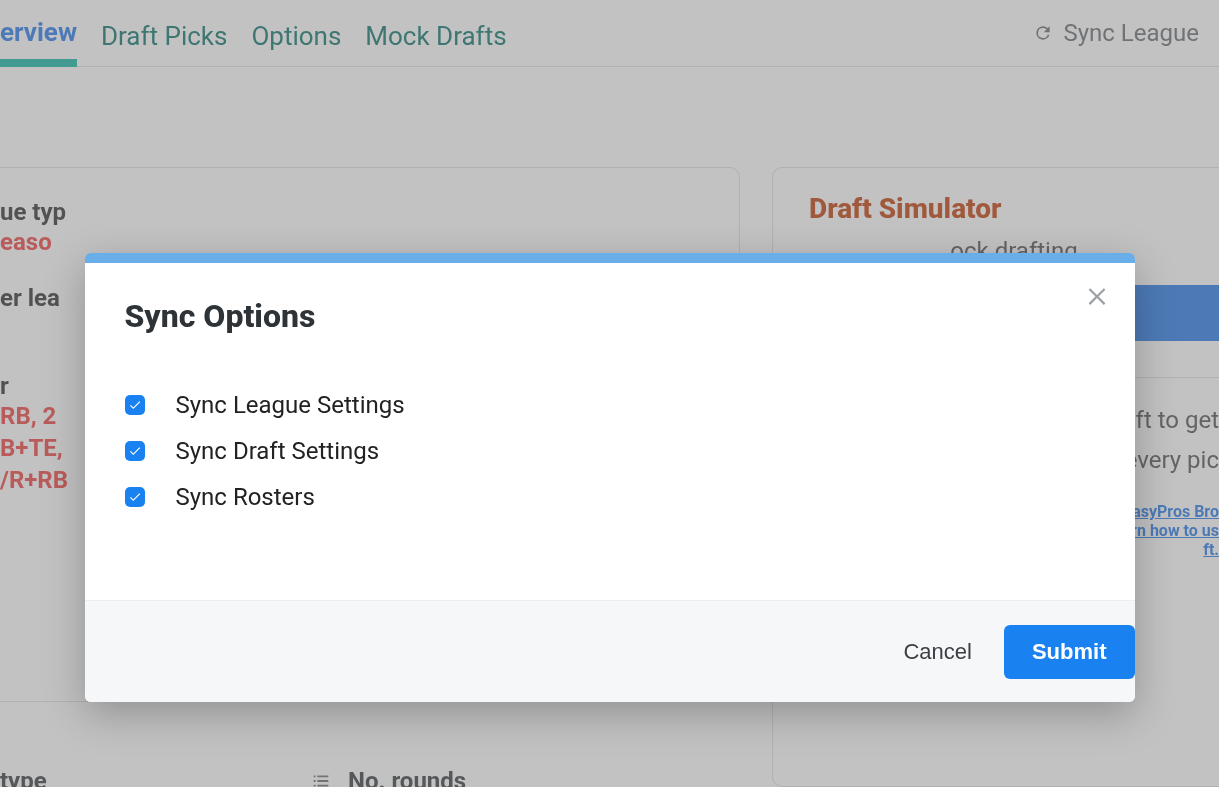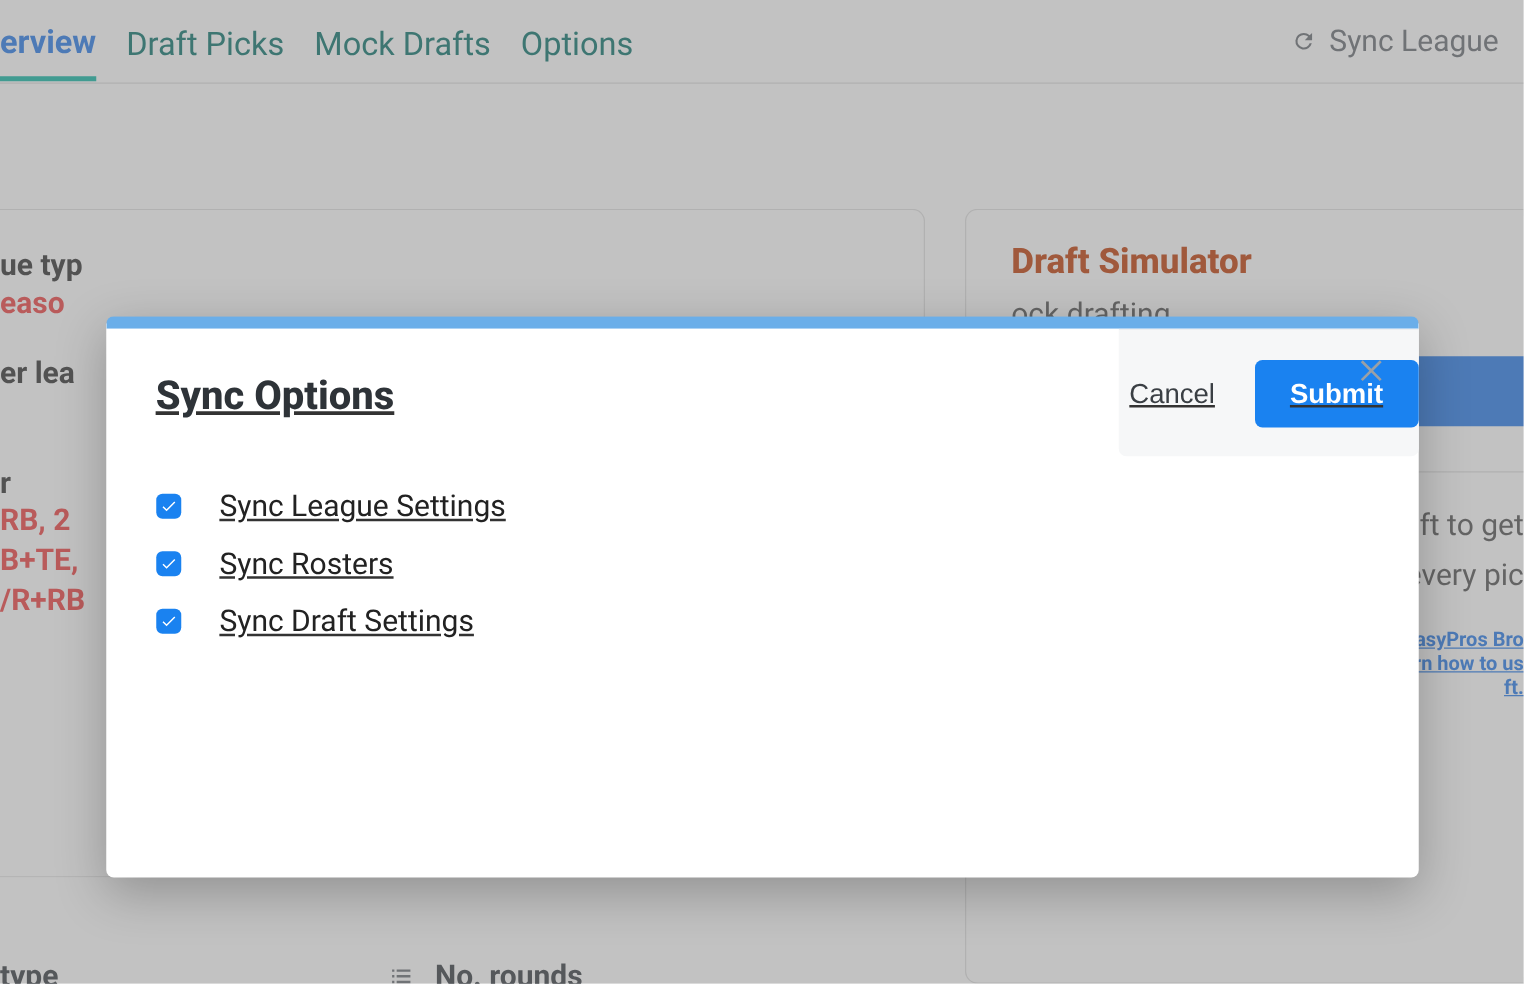--- a/index.html
+++ b/index.html
@@ -29,21 +29,21 @@
     color: #6b6f76;
     font-size: 26px;
   }
   .tabbar .tab {
     padding: 18px 0 12px 0;
     color: #0f766e;
     cursor: pointer;
   }
   .tabbar .tab.active {
     color: #2b7de9;
-    border-bottom: 4px solid #14b8a6;
+    border-bottom: 8px solid #14b8a6;
     font-weight: 700;
   }
   .tabbar .spacer { flex: 1; }
   .tabbar .sync-link {
     display: flex;
     align-items: center;
     gap: 10px;
     margin-right: 20px;
     color: #6b6f76;
     cursor: pointer;
@@ -169,22 +169,21 @@
   .modal {
     margin-top: 253px;
     width: 1050px;
     height: 449px;
     background: #fff;
     border-top: 10px solid #6aaee9;
     border-radius: 6px;
     box-shadow: 0 12px 40px rgba(0,0,0,0.25);
     position: relative;
     display:flex;
-    flex-direction: row;
-    text-decoration: underline;
+    flex-direction: column;
   }
   .modal-close {
     position:absolute;
     right: 20px;
     top: 16px;
     width: 36px;
     height: 36px;
     cursor:pointer;
     color:#9aa0a6;
     display:flex;
@@ -258,22 +257,22 @@
   }
 </style>
 </head>
 <body>
 
 <div class="page">
 
   <div class="tabbar">
     <div class="tab active">erview</div>
     <div class="tab">Draft Picks</div>
+    <div class="tab">Options</div>
     <div class="tab">Mock Drafts</div>
-    <div class="tab">Options</div>
     <div class="spacer"></div>
     <div class="sync-link">
       <span class="sync-icon">
         <svg viewBox="0 0 24 24">
             <path d="M17.65 6.35A7.95 7.95 0 0 0 12 4a8 8 0 1 0 7.74 10h-2.08A6 6 0 1 1 12 6c1.66 0 3.14.69 4.22 1.78L13 11h7V4l-2.35 2.35z"></path>
           </svg>
       </span>
       <span>Sync League</span>
     </div>
   </div>
@@ -287,21 +286,21 @@
         <div class="row-label" style="margin-top:22px;">er lea</div>
         <div class="row-label" style="margin-top:60px;">r</div>
         <div class="row-value" style="margin-bottom:4px;">RB, 2</div>
         <div class="row-value" style="margin-bottom:4px;">B+TE,</div>
         <div class="row-value">/R+RB</div>
       </div>
     </div>
 
     <div class="right-card">
       <div class="card-title">Draft Simulator</div>
-      <div class="card-sub" style="text-align:left; padding-right:0;">ock drafting</div>
+      <div class="card-sub" style="text-align:center; padding-right:0;">ock drafting</div>
       <button class="blue-btn"></button>
       <div class="divider"></div>
       <div class="para" style="text-align:right;">draft to get</div>
       <div class="para" style="text-align:right; margin-top:-14px;">at every pic</div>
       <div style="text-align:right; margin-top:24px;">
         <a class="link" href="#">tasyPros Bro</a><br>
         <a class="link" href="#">rn how to us</a><br>
         <a class="link" href="#">ft.</a>
       </div>
     </div>
@@ -340,29 +339,29 @@
             </svg>
         </div>
         <label>Sync League Settings</label>
       </div>
       <div class="opt-row">
         <div class="chk">
           <svg viewBox="0 0 24 24">
               <path d="M9 16.17 4.83 12l-1.42 1.41L9 19 21 7l-1.41-1.41z"></path>
             </svg>
         </div>
-        <label>Sync Rosters</label>
+        <label>Sync Draft Settings</label>
       </div>
       <div class="opt-row">
         <div class="chk">
           <svg viewBox="0 0 24 24">
               <path d="M9 16.17 4.83 12l-1.42 1.41L9 19 21 7l-1.41-1.41z"></path>
             </svg>
         </div>
-        <label>Sync Draft Settings</label>
+        <label>Sync Rosters</label>
       </div>
     </div>
 
     <div class="modal-footer">
       <button class="btn-cancel">Cancel</button>
       <button class="btn-submit">Submit</button>
     </div>
 
   </div>
 </div>

